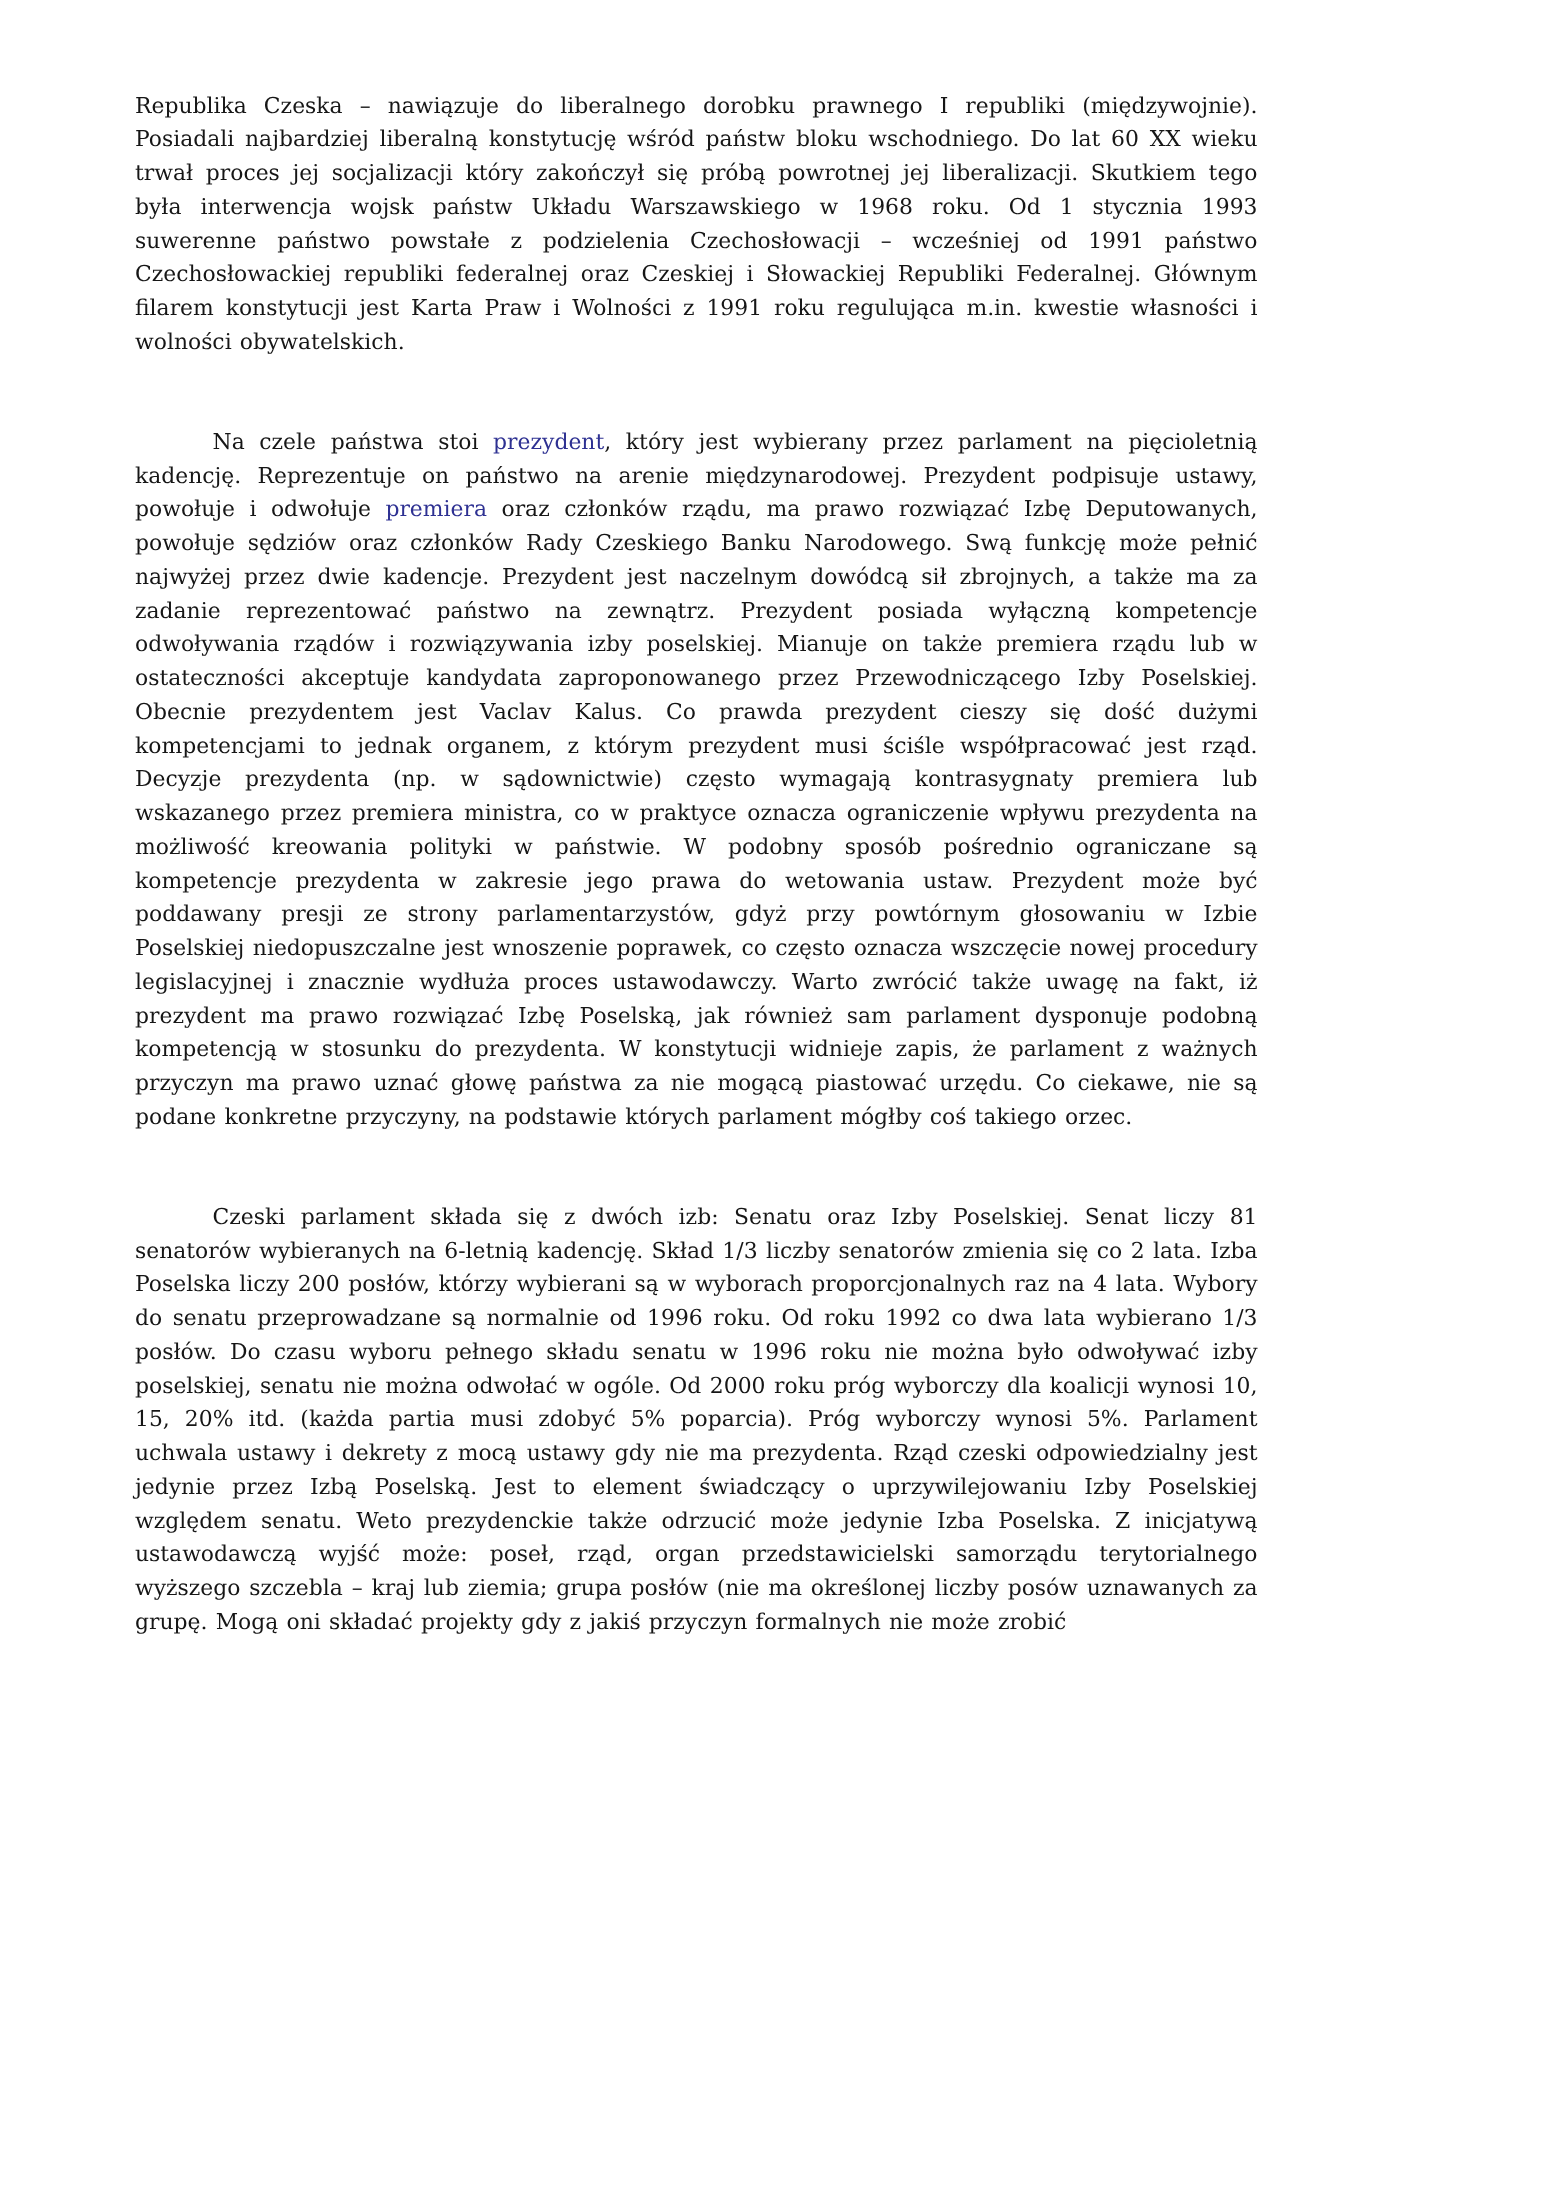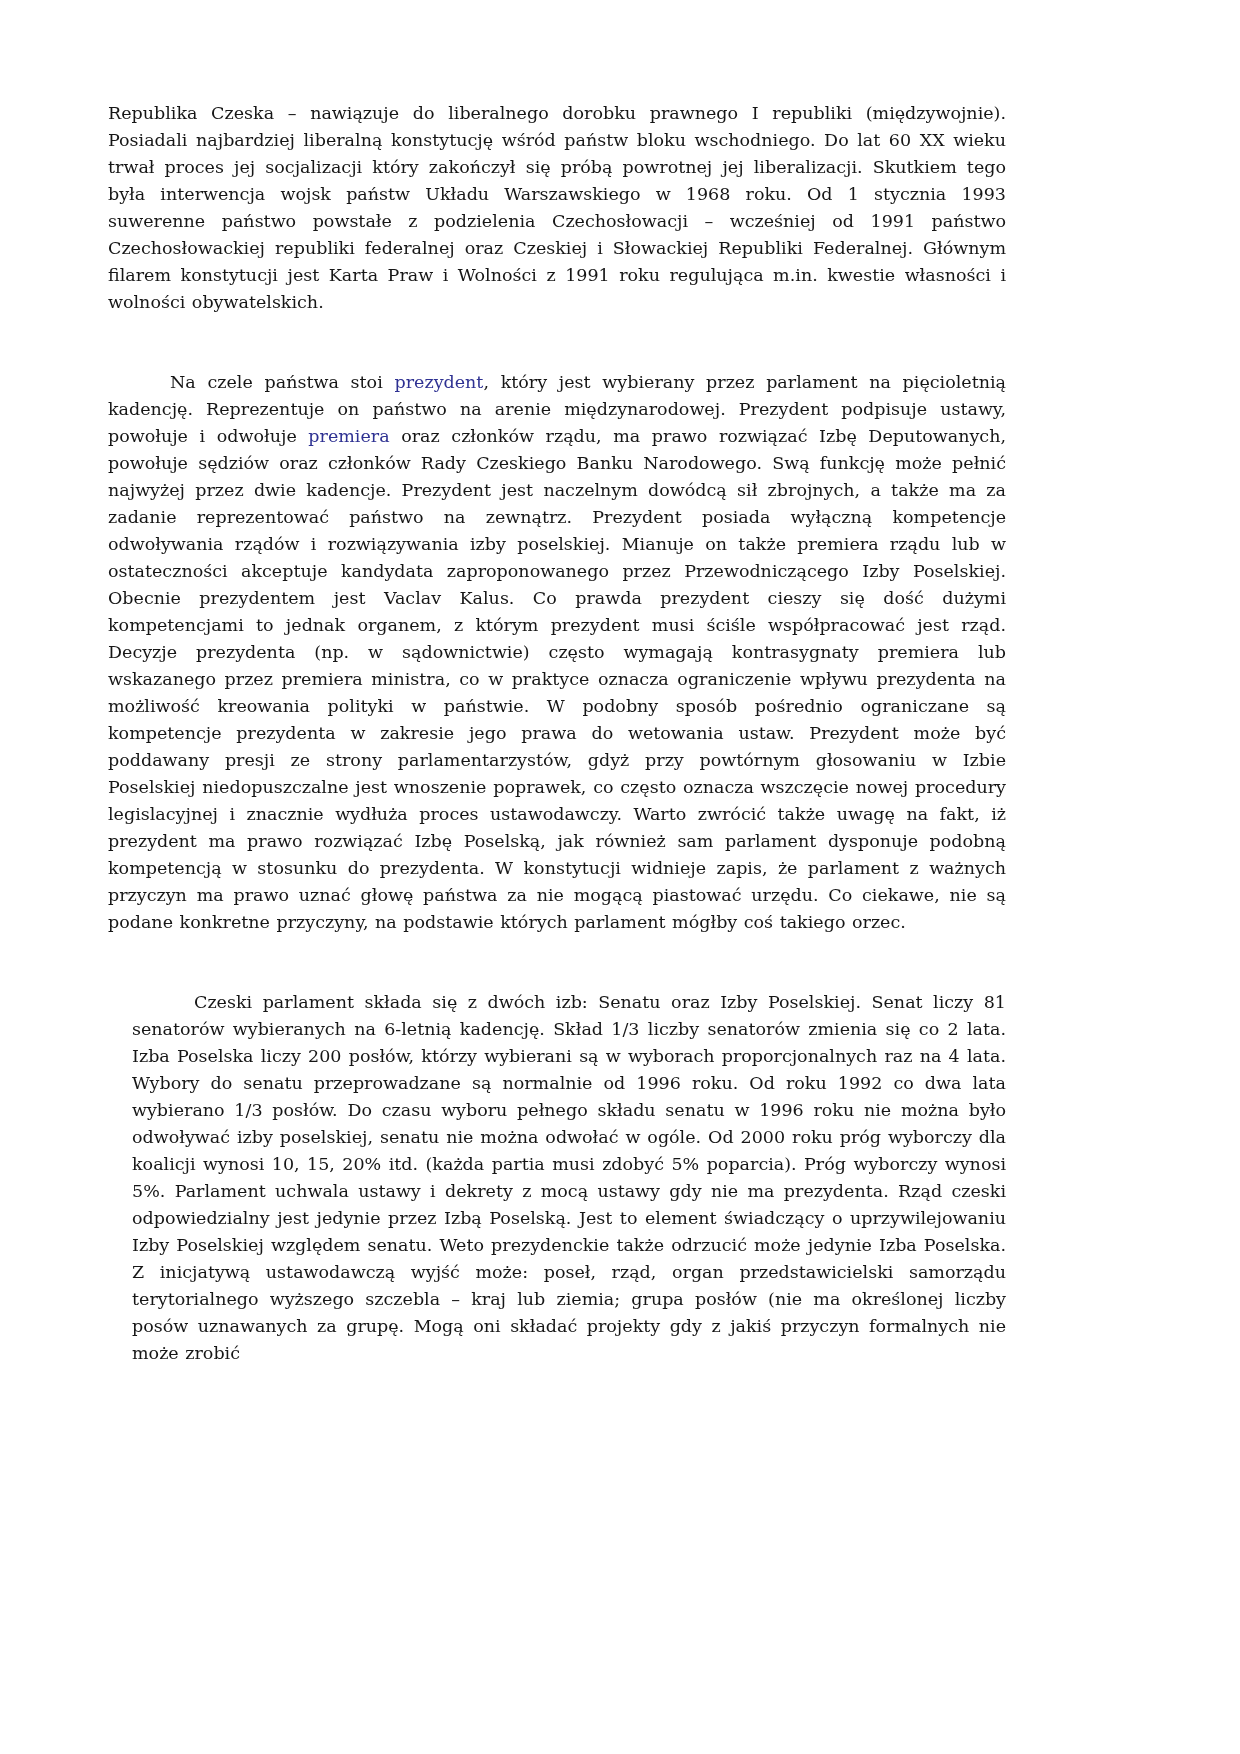--- a/index.html
+++ b/index.html
@@ -12,37 +12,36 @@
     margin: 0;
     padding: 0;
     background: var(--page-bg);
   }
   .page {
     position: relative;
     width: 1240px;
     min-height: 1754px;
     box-sizing: border-box;
     background: var(--page-bg);
-    padding: 100px 234px 80px 108px;
+    padding: 72px 234px 80px 108px;
     font-family: "DejaVu Serif", "Liberation Serif", serif;
     font-size: 17.5px;
     line-height: 27px;
     color: var(--text-color);
     text-align: justify;
   }
   .para {
     margin: 0 0 53px 0;
     word-spacing: 1px;
   }
   .para.indent {
     text-indent: 62px;
   }
   .para:last-child {
     margin-bottom: 0;
-    margin-left: 24px;
   }
   .link {
     color: var(--link-color);
     cursor: pointer;
   }
 </style>
 </head>
 <body>
 
 <div class="page">

